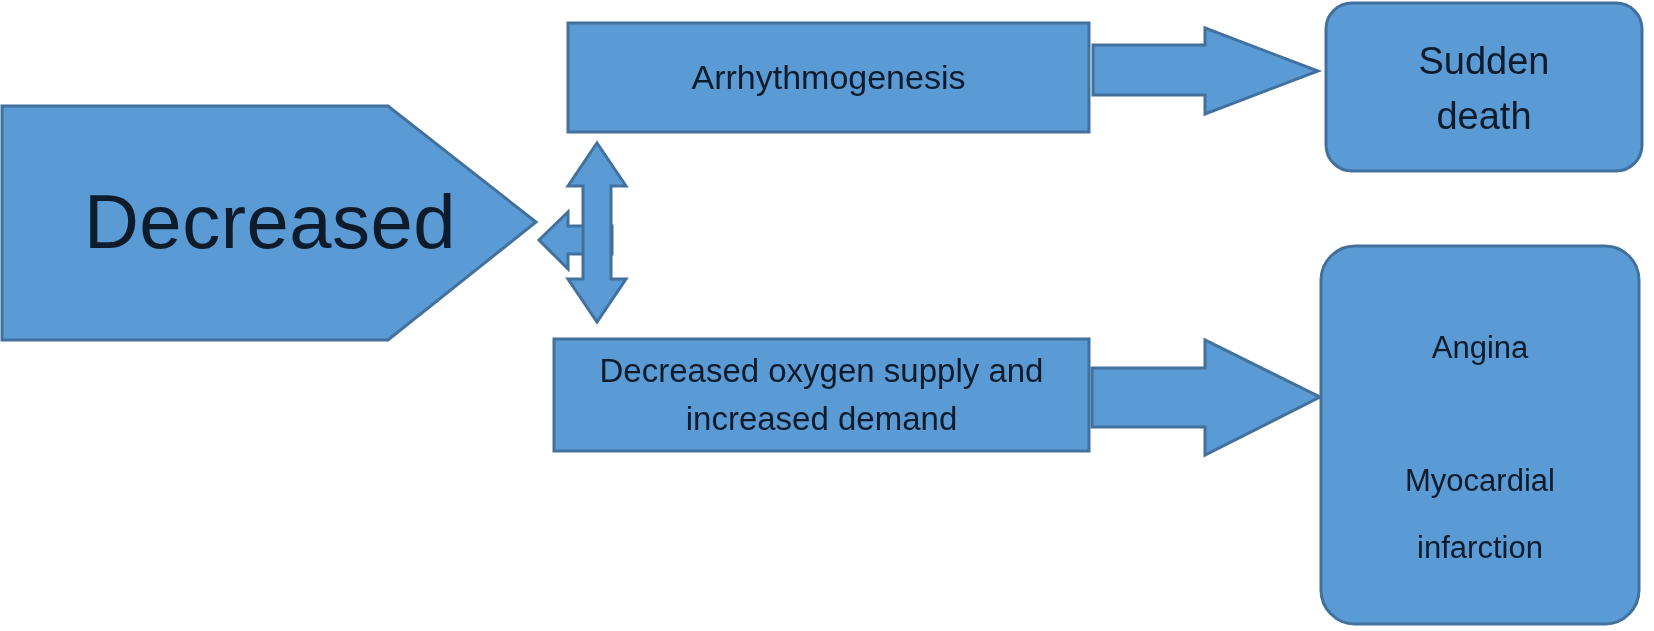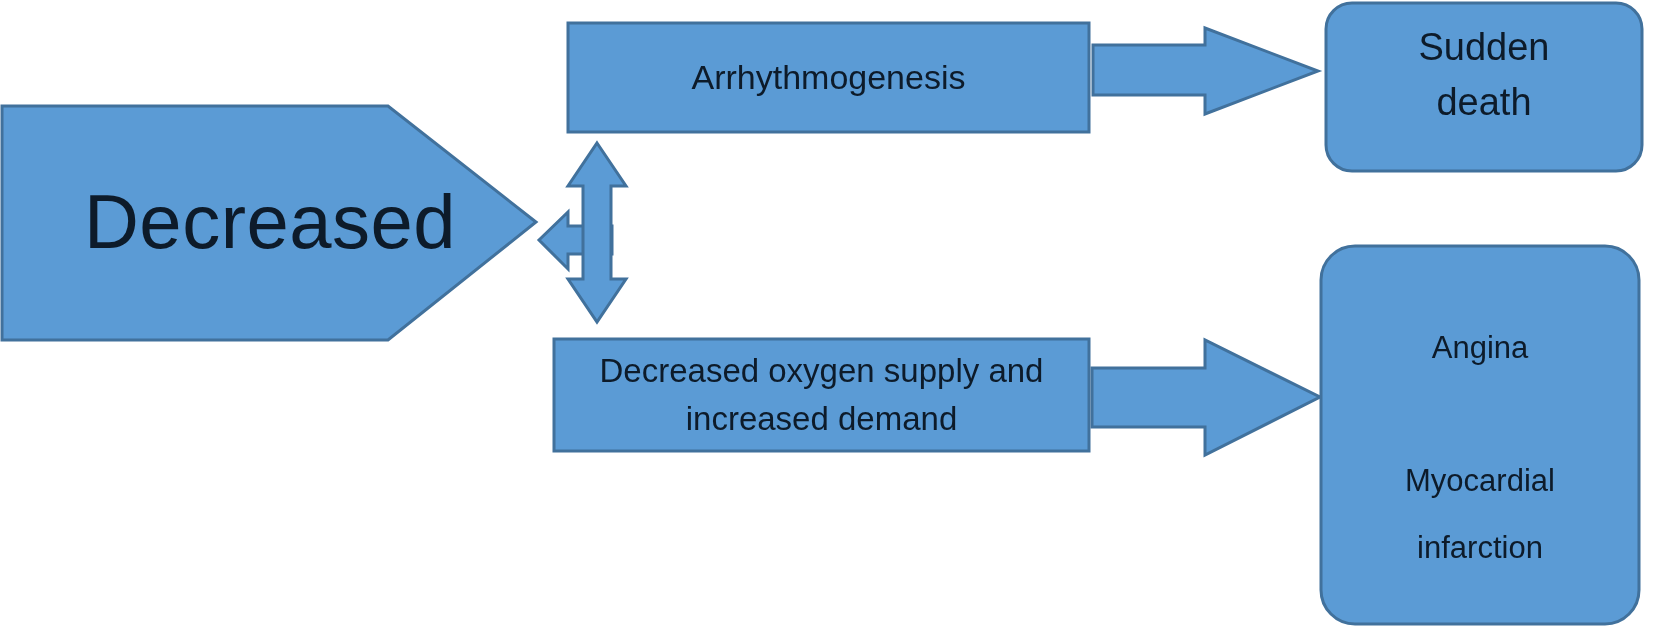--- a/index.html
+++ b/index.html
@@ -46,21 +46,21 @@
   }
   #label-arrhythmogenesis {
     left: 567px;
     top: 22px;
     width: 523px;
     height: 111px;
     font-size: 34px;
   }
   #label-sudden-death {
     left: 1325px;
-    top: 2px;
+    top: 16px;
     width: 318px;
     height: 146px;
     font-size: 38px;
     line-height: 1.45;
   }
   #label-decreased-oxygen {
     left: 553px;
     top: 338px;
     width: 537px;
     height: 114px;

